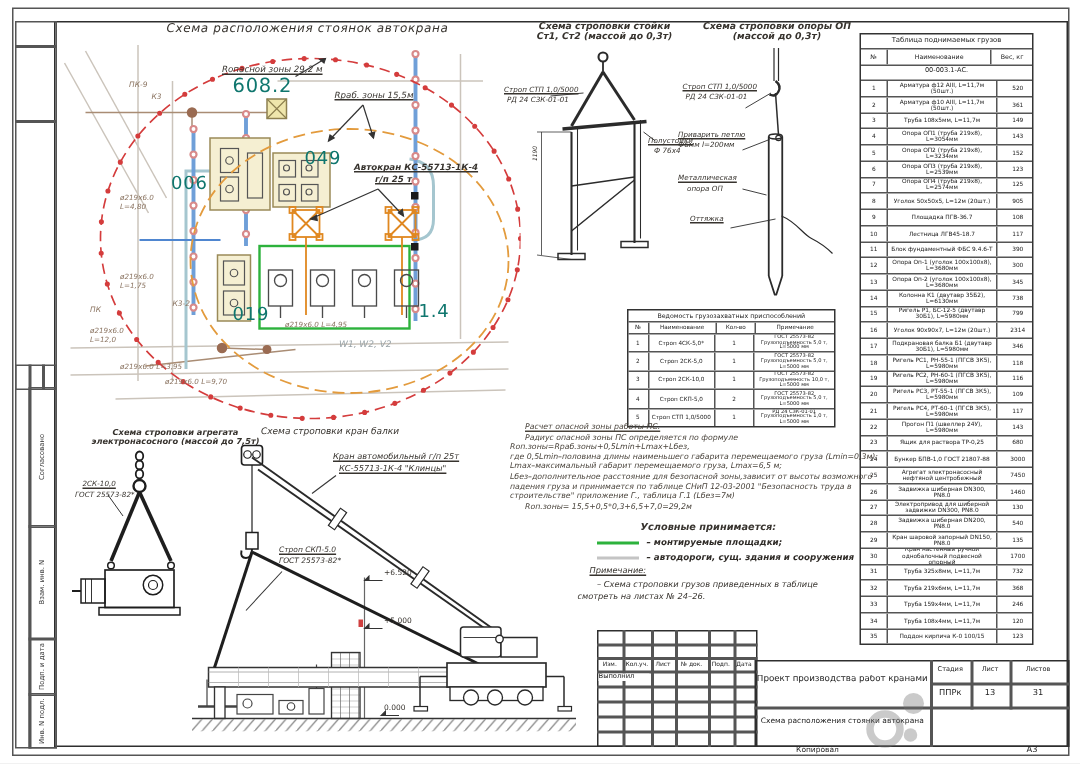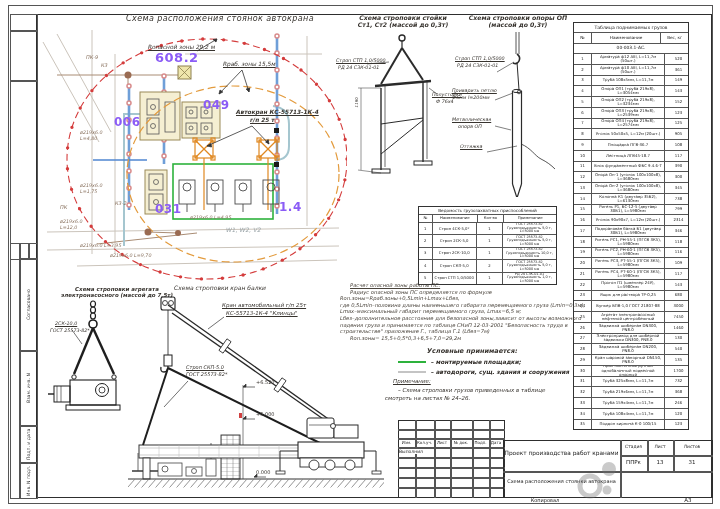--- a/index.html
+++ b/index.html
@@ -4,21 +4,21 @@
 <style>
   html,body{margin:0;padding:0;background:#e8e8e8;}
   #sheet{position:relative;width:720px;height:509px;background:#ffffff;overflow:hidden;
          font-family:"DejaVu Sans",sans-serif;color:#222;}
   .abs{position:absolute;}
   .lbl{position:absolute;font-style:italic;color:#37332e;white-space:nowrap;line-height:1.15;}
   .ul{text-decoration:underline;text-underline-offset:1px;}
   .ctr{text-align:center;}
   .bold{font-weight:bold;}
   .brown{color:#8a7360;}
-  .station{position:absolute;font-weight:bold;color:#8b5cf6;font-style:normal;letter-spacing:0.5px;text-align:right;}
+  .station{position:absolute;font-weight:normal;color:#0f766e;font-style:normal;letter-spacing:0.5px;text-align:right;}
   .frame{position:absolute;border:1.6px solid #2e2e2e;}
   .thin{position:absolute;border:0.8px solid #555;}
   
   .vtext{writing-mode:vertical-rl;transform:rotate(180deg);font-size:4.6px;color:#333;
          text-align:center;width:100%;height:100%;display:flex;align-items:center;justify-content:center;}
   
   .tbl{position:absolute;background:#fff;border:1px solid #333;font-style:normal;}
   .trow{display:flex;border-top:0.8px solid #555;overflow:hidden;}
   .tcell{border-left:0.8px solid #555;overflow:hidden;display:flex;align-items:center;justify-content:center;
          text-align:center;line-height:1.08;}
@@ -65,21 +65,21 @@
   <div class="abs" style="left:19px;top:350px;width:17px;height:75px;border:0.8px solid #555;">
       <div class="vtext">Взам. инв. N</div>
     </div>
   <div class="abs" style="left:19px;top:425px;width:17px;height:37px;border:0.8px solid #555;">
       <div class="vtext">Подп. и дата</div>
     </div>
   <div class="abs" style="left:19px;top:462px;width:17px;height:35px;border:0.8px solid #555;">
       <div class="vtext">Инв. N подл.</div>
     </div>
 
-  <div class="lbl ctr" style="left:110px;top:14px;width:220px;font-size:8px;letter-spacing:0.4px;">Схема расположения стоянок автокрана</div>
+  <div class="lbl ctr" style="left:95px;top:14px;width:220px;font-size:8px;letter-spacing:0.4px;">Схема расположения стоянок автокрана</div>
 
   <svg class="abs" style="left:37px;top:14px;" width="310" height="290" viewBox="0 0 310 290">
     <g stroke="#cbc4bb" stroke-width="1" fill="none">
       <line x1="6" y1="28" x2="62" y2="128"></line>
         <line x1="20" y1="20" x2="74" y2="118"></line>
       <line x1="55" y1="16" x2="55" y2="240"></line>
         <line x1="78" y1="40" x2="78" y2="240"></line>
       <line x1="10" y1="218" x2="302" y2="214"></line>
         <line x1="10" y1="236" x2="302" y2="232"></line>
       <line x1="40" y1="252" x2="300" y2="246"></line>
@@ -200,21 +200,21 @@
     </g>
   </svg>
 
   <div class="lbl ul" style="left:148px;top:44px;font-size:5.8px;">Rопасной зоны 29,2 м</div>
   <div class="station" style="left:155px;top:50px;font-size:13px;">608.2</div>
   <div class="lbl ul" style="left:223px;top:61px;font-size:5.8px;">Rраб. зоны 15,5м</div>
   <div class="station" style="left:203px;top:98px;font-size:12px;">049</div>
   <div class="lbl ul" style="left:236px;top:109px;font-size:5.8px;font-weight:bold;">Автокран КС-55713-1К-4</div>
   <div class="lbl ul" style="left:250px;top:117px;font-size:5.8px;font-weight:bold;">г/п 25 т</div>
   <div class="station" style="left:114px;top:115px;font-size:12px;">006</div>
-  <div class="station" style="left:155px;top:202px;font-size:12px;">031</div>
+  <div class="station" style="left:155px;top:202px;font-size:12px;">019</div>
   <div class="station" style="left:279px;top:200px;font-size:12px;">1.4</div>
   <div class="lbl brown" style="left:80px;top:130px;font-size:4.8px;"><span>ø219х6.0</span><br><span>L=4,80</span></div>
   <div class="lbl brown" style="left:80px;top:183px;font-size:4.8px;"><span>ø219х6.0</span><br><span>L=1,75</span></div>
   <div class="lbl brown" style="left:60px;top:219px;font-size:4.8px;"><span>ø219х6.0</span><br><span>L=12,0</span></div>
   <div class="lbl brown" style="left:190px;top:215px;font-size:4.8px;"><span>ø219х6.0</span> <span>L=4,95</span></div>
   <div class="lbl brown" style="left:80px;top:243px;font-size:4.8px;"><span>ø219х6.0</span> <span>L=3,95</span></div>
   <div class="lbl brown" style="left:110px;top:253px;font-size:4.8px;"><span>ø219х6.0</span> <span>L=9,70</span></div>
   <div class="lbl brown" style="left:86px;top:55px;font-size:5px;">ПК-9</div>
   <div class="lbl brown" style="left:101px;top:63px;font-size:5px;">К3</div>
   <div class="lbl brown" style="left:115px;top:201px;font-size:5px;">К3-2</div>

